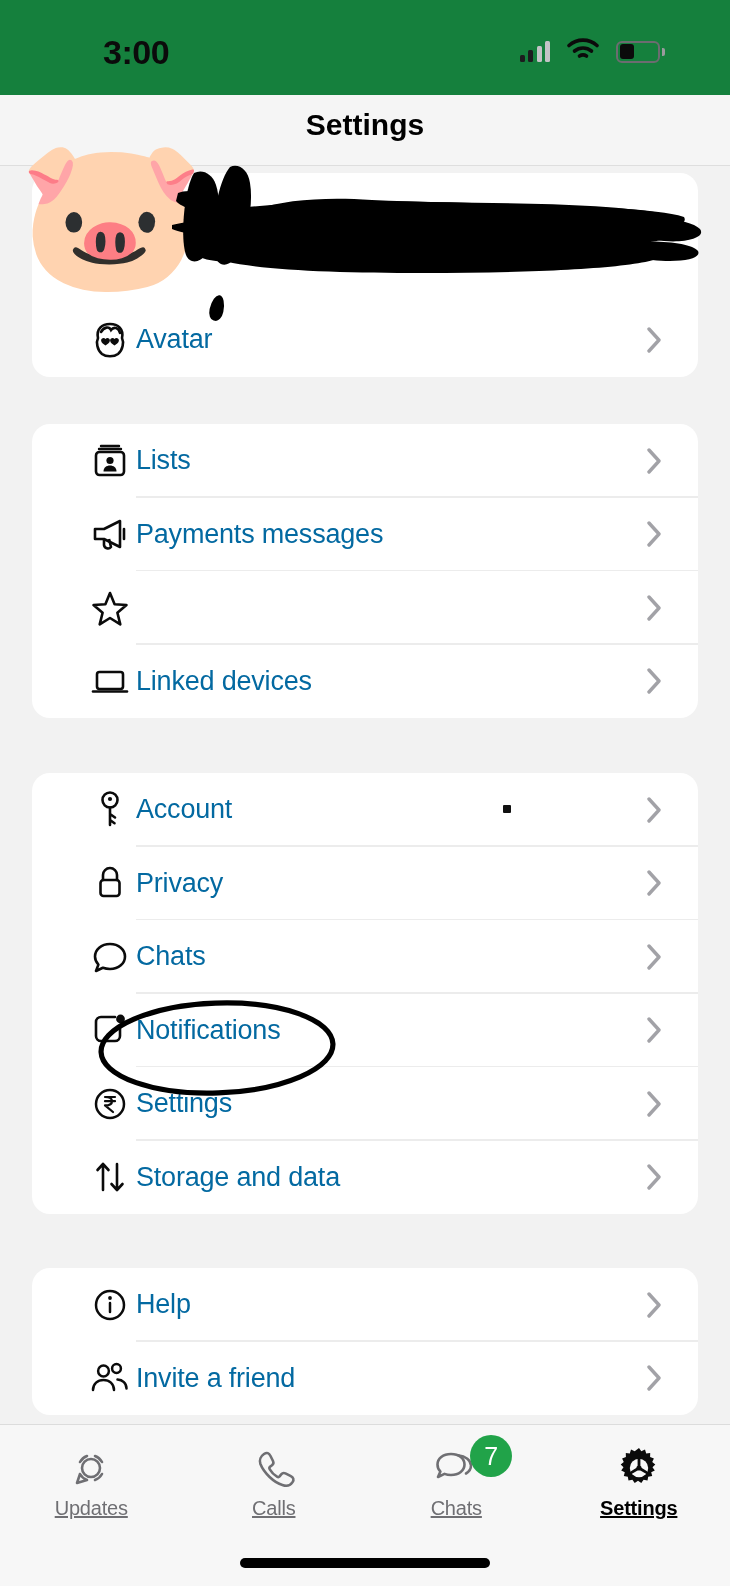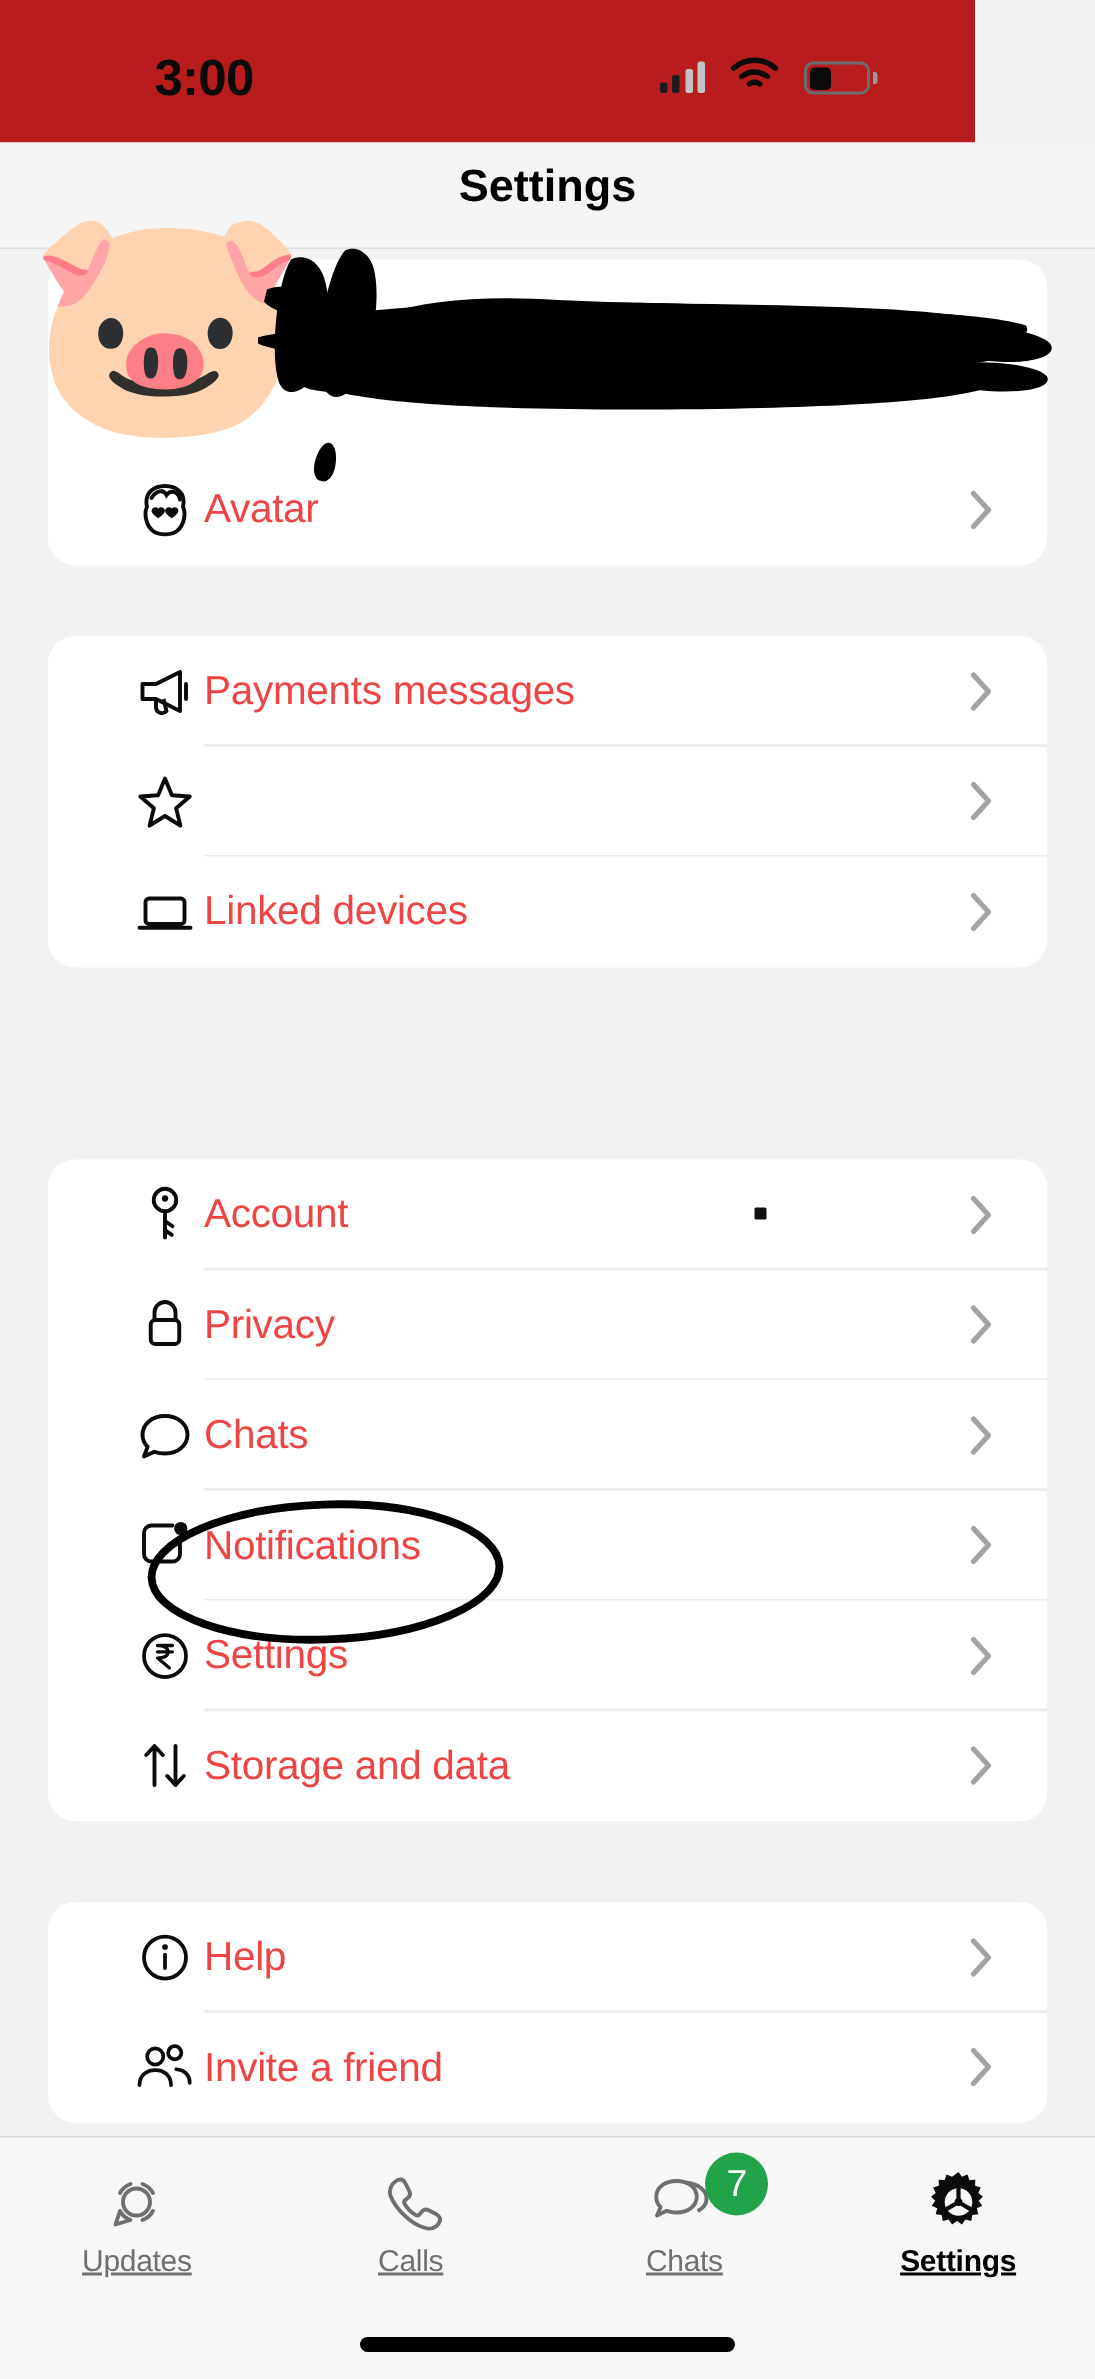--- a/index.html
+++ b/index.html
@@ -7,22 +7,22 @@
   body {
     font-family:"Liberation Sans", sans-serif;
     background:#f2f2f2;
     -webkit-font-smoothing:antialiased;
     position:relative;
     overflow:hidden;
   }
 
   
   .statusbar{
-    position:absolute; top:0; left:0; width:650px; height:95px;
-    background:#b91c1c;
+    position:absolute; top:0; left:0; width:730px; height:95px;
+    background:#15803d;
   }
   .sb-time{
     position:absolute; left:103px; top:33px;
     font-size:34px; font-weight:bold; color:#0b0b0b;
     letter-spacing:-0.5px;
   }
   .sb-right{
     position:absolute; right:70px; top:38px;
     display:flex; align-items:center; gap:17px;
   }
@@ -71,21 +71,21 @@
   .row{
     position:relative; height:73.5px;
     display:flex; align-items:center;
   }
   .row .ic{
     position:absolute; left:56px; width:44px; height:44px;
     top:50%; transform:translateY(-50%);
     display:flex; align-items:center; justify-content:center;
   }
   .row .lbl{
-    position:absolute; left:104px; font-size:27px; color:#ef4444;
+    position:absolute; left:104px; font-size:27px; color:#0369a1;
     letter-spacing:-0.2px;
   }
   .row .chev{
     position:absolute; right:36px; top:50%; transform:translateY(-50%);
     width:15px; height:26px;
   }
   .sep{
     position:absolute; left:104px; right:0; bottom:0; height:1.4px;
     background:#ececec;
   }
@@ -214,20 +214,35 @@
       </span>
       <span class="lbl">Avatar</span>
       <svg class="chev" viewBox="0 0 15 26">
         <path d="M2 2 L12 13 L2 24" fill="none" stroke="#a2a2a7" stroke-width="3.4" stroke-linecap="round" stroke-linejoin="round"></path>
       </svg>
     </div>
   </div>
 
   <div class="card" style="top:259px;">
 
+    <div class="row">
+      <span class="ic">
+        <svg width="38" height="38" viewBox="0 0 38 38">
+          <rect x="5" y="10" width="28" height="23" rx="3.5" fill="none" stroke="#0b0b0b" stroke-width="2.6"></rect>
+          <path d="M8 7 H30 M10 4 H28" stroke="#0b0b0b" stroke-width="2.4" stroke-linecap="round"></path>
+          <circle cx="19" cy="18.5" r="3.6" fill="#0b0b0b"></circle>
+          <path d="M12.5 29.5 c0-4 3-6 6.5-6 s6.5 2 6.5 6 z" fill="#0b0b0b"></path>
+        </svg>
+      </span>
+      <span class="lbl">Lists</span>
+      <svg class="chev" viewBox="0 0 15 26">
+          <path d="M2 2 L12 13 L2 24" fill="none" stroke="#a2a2a7" stroke-width="3.4" stroke-linecap="round" stroke-linejoin="round"></path>
+        </svg>
+      <span class="sep"></span>
+    </div>
 
     <div class="row">
       <span class="ic">
         <svg width="40" height="38" viewBox="0 0 40 38">
           <path d="M5 14 h9 L30 6 v26 L14 24 H5 z" fill="none" stroke="#0b0b0b" stroke-width="2.6" stroke-linejoin="round"></path>
           <path d="M14 24 v6 a4 4 0 0 0 7 2 l-2-8" fill="none" stroke="#0b0b0b" stroke-width="2.6" stroke-linejoin="round"></path>
           <path d="M34 14 v10" stroke="#0b0b0b" stroke-width="2.6" stroke-linecap="round"></path>
         </svg>
       </span>
       <span class="lbl">Payments messages</span>

